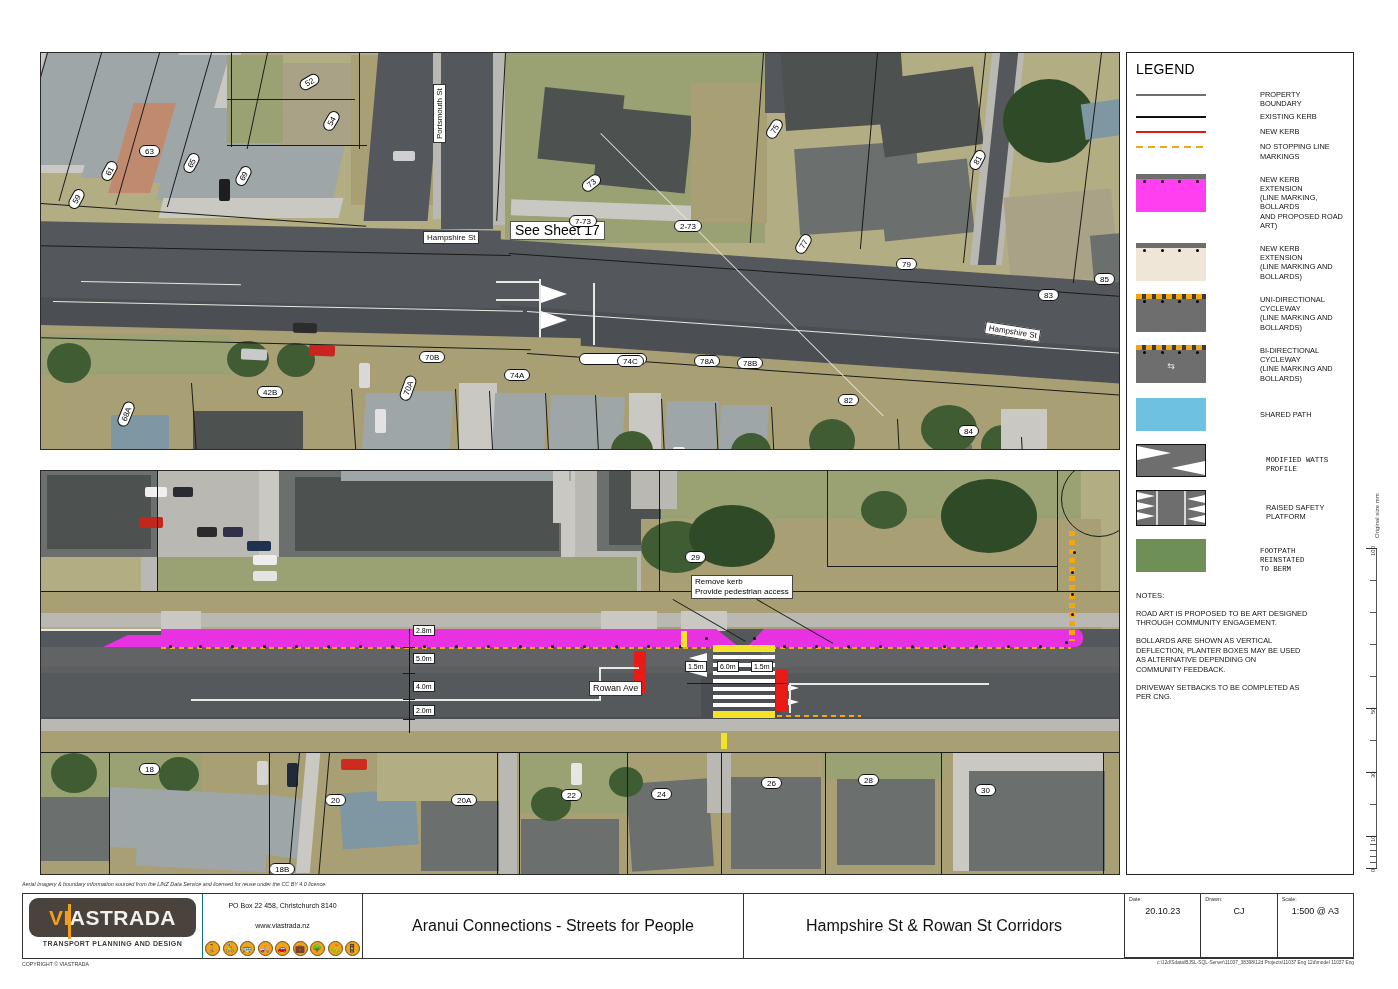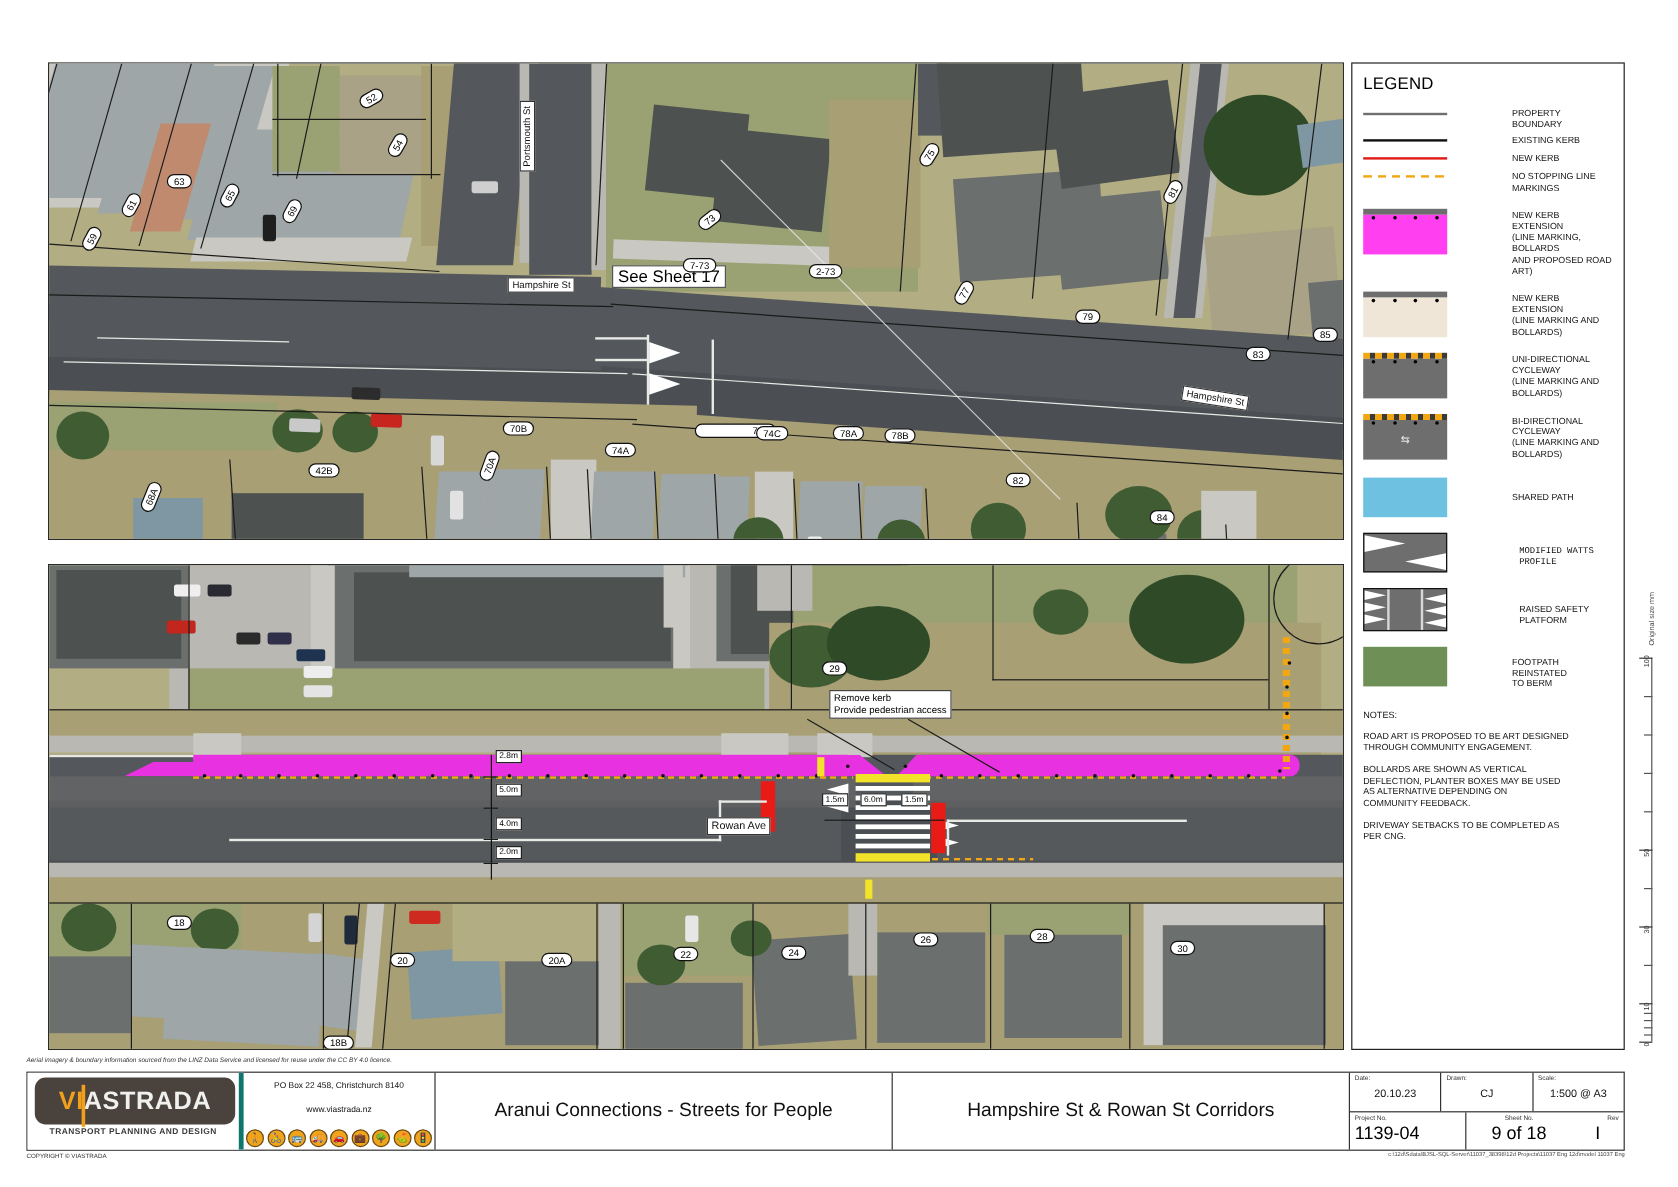--- a/index.html
+++ b/index.html
@@ -179,21 +179,21 @@
 
   
   #attrib {
     position:absolute; left:22px; top:881px;
     font-size:5.4px; font-style:italic; color:#333; white-space:nowrap;
   }
   #titleblock {
     position:absolute; left:22px; top:893px; width:1332px; height:66px;
     border:1px solid #333; display:flex;
   }
-  .tb-logo { width:180px; border-right:4px solid #0f766e; position:relative; background:#fff; }
+  .tb-logo { width:180px; border-right:1px solid #0f766e; position:relative; background:#fff; }
   .logo-box {
     position:absolute; left:6px; top:4px; width:167px; height:39px;
     background:#4a423c; border-radius:9px;
     display:flex; align-items:center; justify-content:center;
   }
   .logo-text { font-size:21px; letter-spacing:0.5px; font-weight:700; color:#f0f0ee; line-height:21px; }
   .logo-text .vi { color:#f2a01c; }
   .logo-bar { position:absolute; left:39px; top:6px; width:3px; height:35px; background:#f2a01c; }
   .logo-sub {
     position:absolute; left:0; right:0; top:46px;
@@ -383,21 +383,21 @@
     <div class="pill" style="left:855px;top:205px;">79</div>
     <div class="pill" style="left:926px;top:101px;transform:rotate(-62deg);">81</div>
     <div class="pill" style="left:997px;top:236px;">83</div>
     <div class="pill" style="left:1053px;top:220px;">85</div>
     <div class="pill" style="left:72px;top:355px;transform:rotate(-68deg);">68A</div>
     <div class="pill" style="left:216px;top:333px;">42B</div>
     <div class="pill" style="left:354px;top:329px;transform:rotate(-70deg);">70A</div>
     <div class="pill" style="left:378px;top:298px;">70B</div>
     <div class="pill" style="left:463px;top:316px;">74A</div>
     <div class="pill" style="left:538px;top:300px;padding-left:47px;">74B</div>
-    <div class="pill" style="left:589px;top:302px;">74C</div>
+    <div class="pill" style="left:576px;top:302px;">74C</div>
     <div class="pill" style="left:653px;top:302px;">78A</div>
     <div class="pill" style="left:696px;top:304px;">78B</div>
     <div class="pill" style="left:797px;top:341px;">82</div>
     <div class="pill" style="left:917px;top:372px;">84</div>
   </div>
 
   <div id="map-bottom" class="map-panel">
     <div class="aerial">
 
       <div class="grass-dry" style="left:0;top:0;width:1080px;height:405px;"></div>
@@ -738,21 +738,21 @@
           <div style="position:absolute;right:19px;top:0;width:2px;height:34px;background:#d8d8d8;"></div>
         </div>
       </div>
       <div class="lg-txt" style="padding-top:13px;padding-left:12px;">RAISED SAFETY PLATFORM</div>
     </div>
 
     <div class="lg-row" style="margin-top:13px;">
       <div class="lg-key">
           <div class="key-green"></div>
         </div>
-      <div class="lg-txt" style="padding-top:8px;white-space:pre-line;">FOOTPATH REINSTATED
+      <div class="lg-txt" style="padding-top:8px;white-space:pre-line;font-family:Liberation Mono, monospace;">FOOTPATH REINSTATED
 TO BERM</div>
     </div>
 
     <div class="notes-title">NOTES:</div>
     <div class="note-p">ROAD ART IS PROPOSED TO BE ART DESIGNED
 THROUGH COMMUNITY ENGAGEMENT.</div>
     <div class="note-p">BOLLARDS ARE SHOWN AS VERTICAL
 DEFLECTION, PLANTER BOXES MAY BE USED
 AS ALTERNATIVE DEPENDING ON
 COMMUNITY FEEDBACK.</div>
@@ -825,33 +825,19 @@
         </div>
         <div class="mcell">
           <div class="mlab">Drawn:</div>
           <div class="mval">CJ</div>
         </div>
         <div class="mcell">
           <div class="mlab">Scale:</div>
           <div class="mval">1:500 @ A3</div>
         </div>
       </div>
-      <div class="meta-bot">
-        <div class="mcell" style="flex:1.05;">
-          <div class="mlab">Project No.</div>
-          <div class="mval-big-l">1139-04</div>
-        </div>
-        <div class="mcell" style="flex:0.95;border-right:none;">
-          <div class="mlab-c">Sheet No.</div>
-          <div class="mval-big">9 of 18</div>
-        </div>
-        <div class="mcell" style="flex:0.42;">
-          <div class="mlab-r">Rev</div>
-          <div class="mval-big">I</div>
-        </div>
-      </div>
     </div>
   </div>
 
   <div id="copyright">COPYRIGHT © VIASTRADA</div>
   <div id="filepath">c:\12d\Sdata\BJSL-SQL-Server\11037_38398\12d Projects\11037  Eng 12d\model 11037  Eng</div>
 
 </div>
 
 </body></html>

